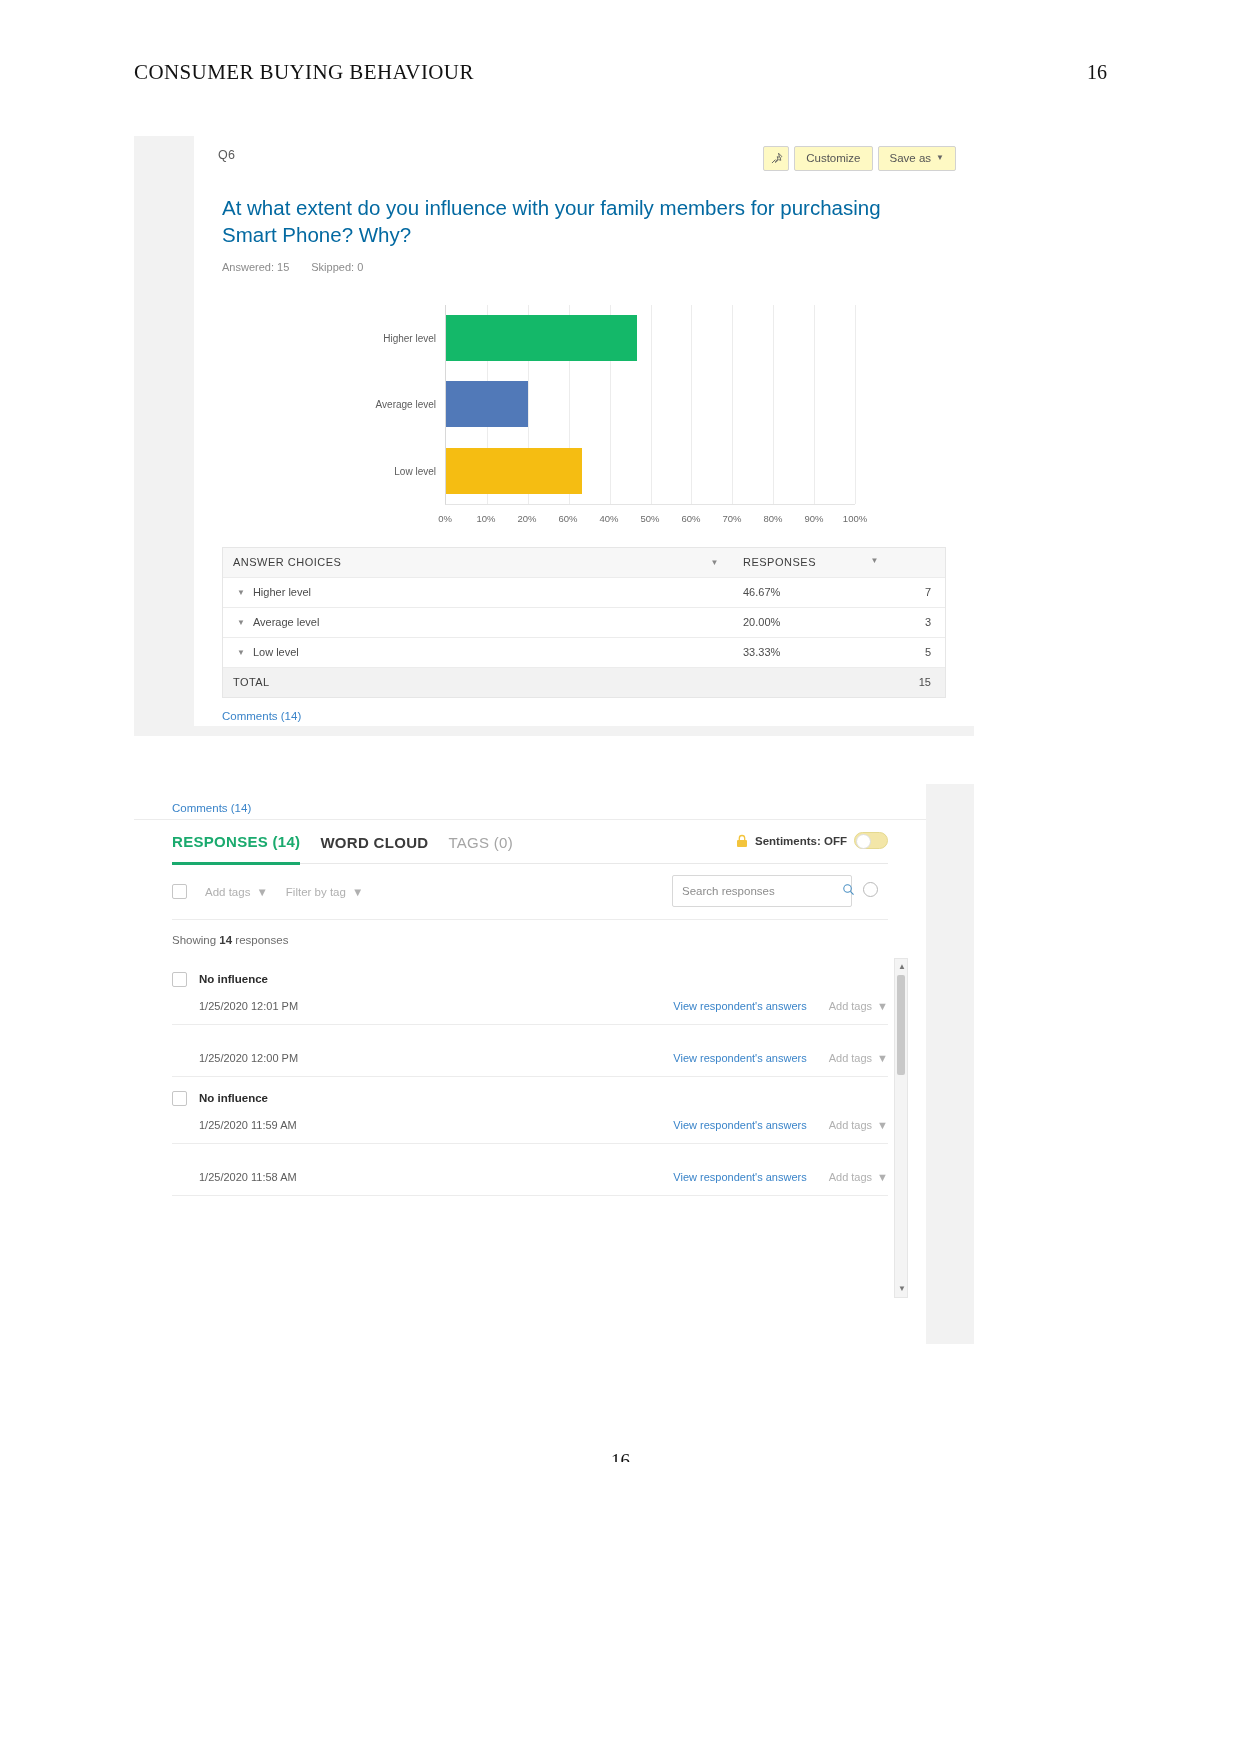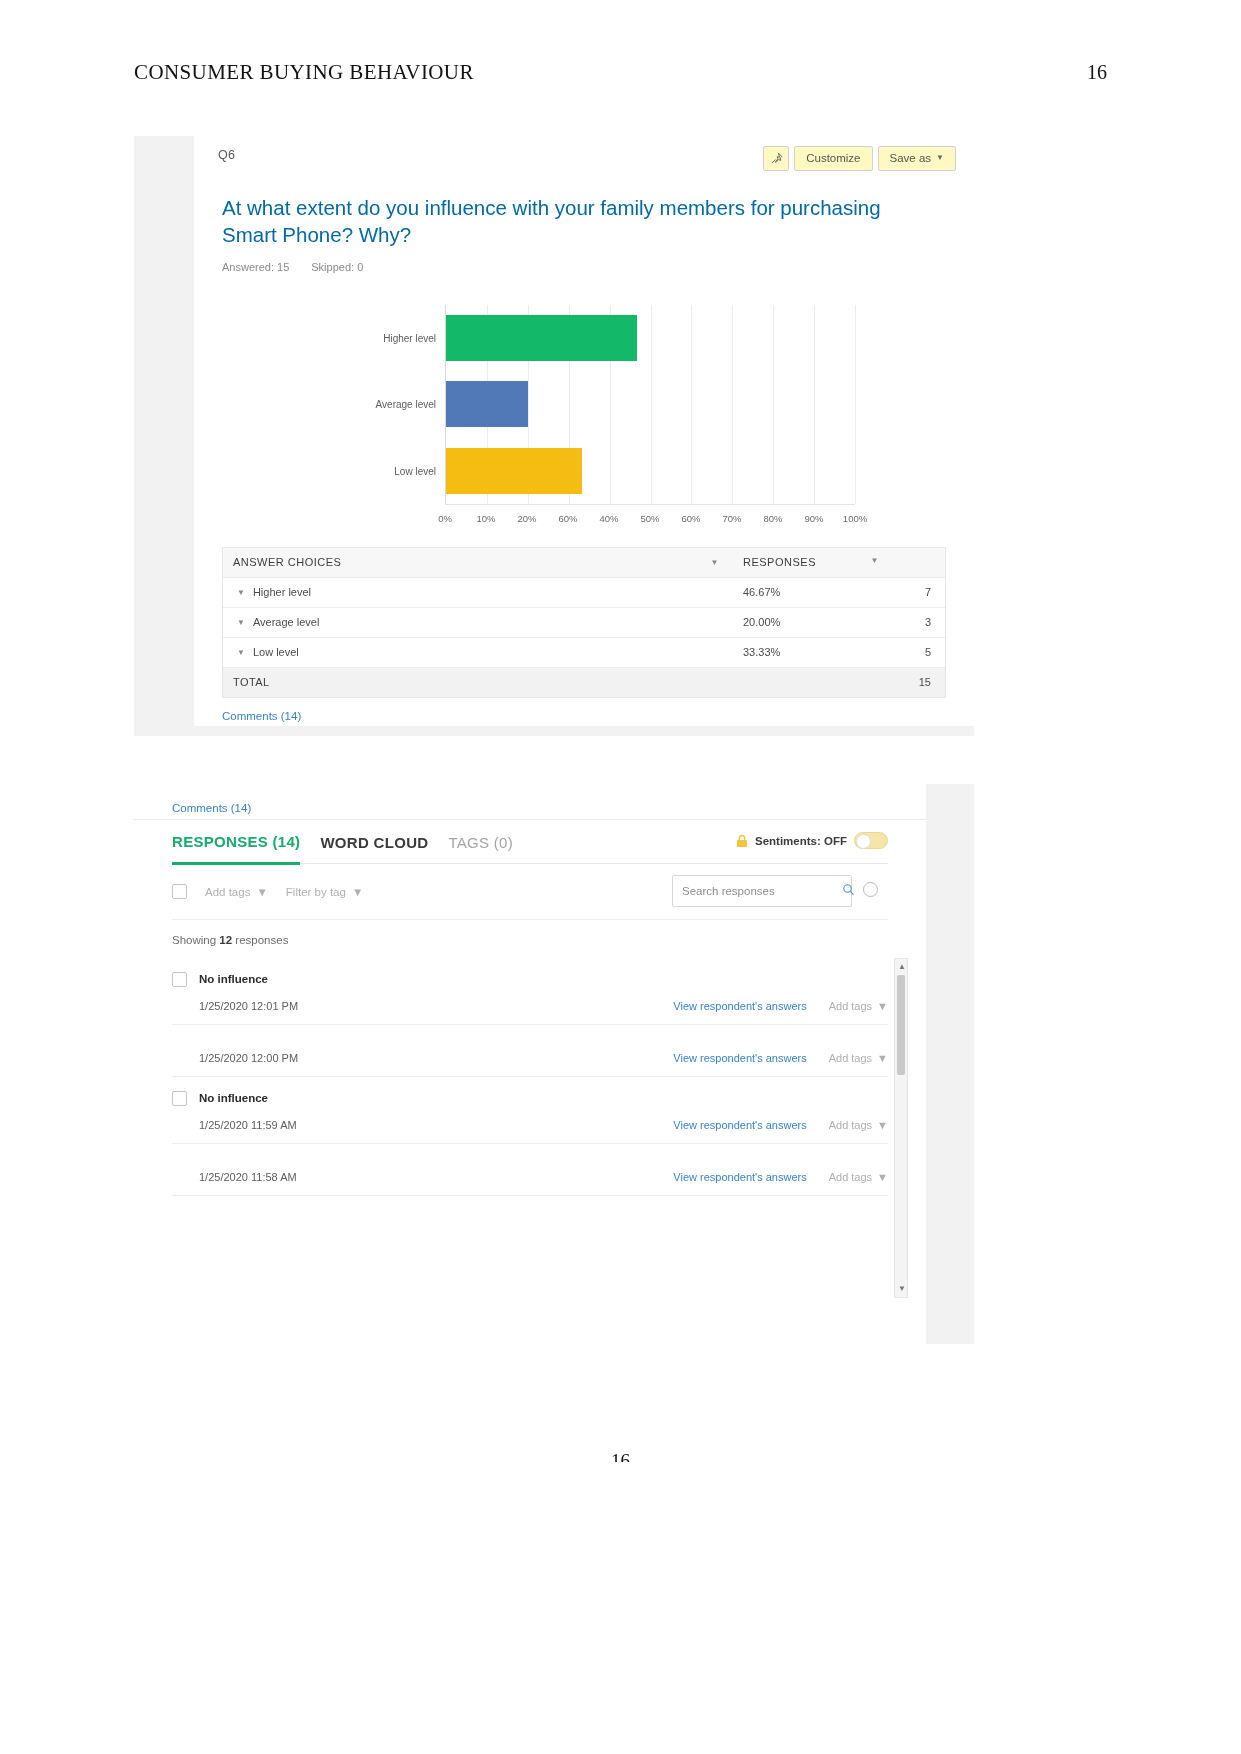--- a/index.html
+++ b/index.html
@@ -345,21 +345,21 @@
               <circle cx="6.8" cy="6.8" r="4.6" fill="none" stroke="#4a90c4" stroke-width="1.3"></circle>
               <line x1="10.3" y1="10.3" x2="14.2" y2="14.2" stroke="#4a90c4" stroke-width="1.4"></line>
             </svg>
           </span>
         </div>
         <div class="help-icon" style="font-size:0;">help-icon</div>
       </div>
 
       <div class="showing">
         <span>Showing</span>
-        <b>12</b>
+        <b>14</b>
         <span>responses</span>
       </div>
 
       <div class="resp-list">
 
         <div class="resp-item">
           <div class="resp-head">
             <span class="chk"></span>
             <span class="resp-text">No influence</span>
           </div>

